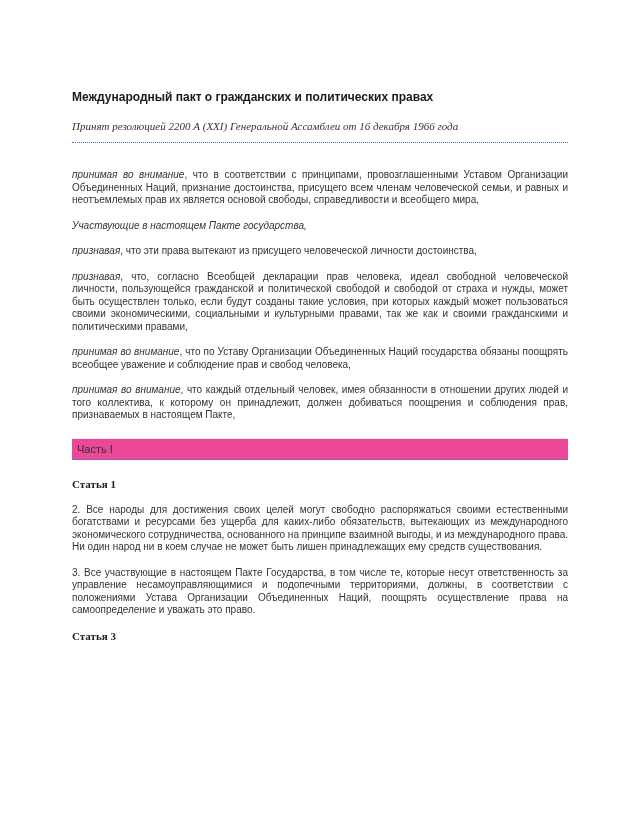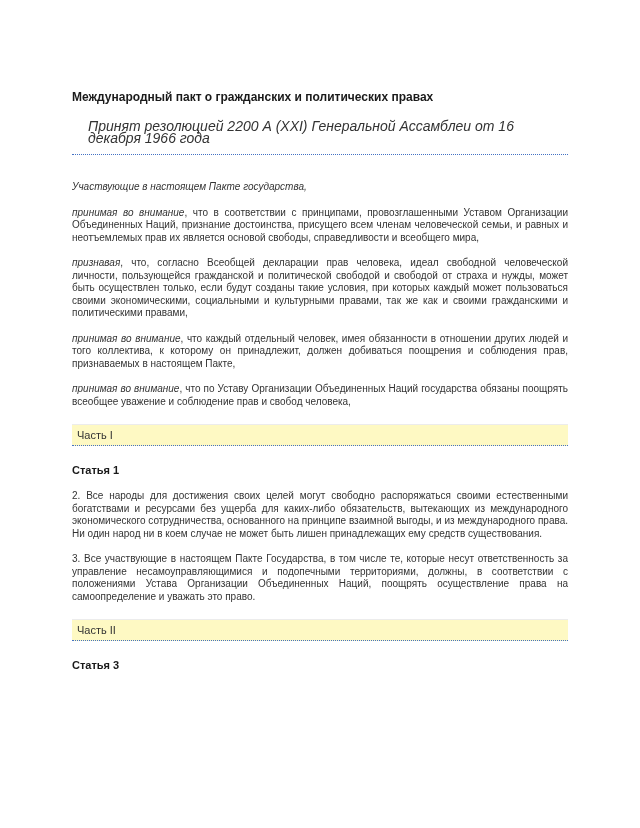--- a/index.html
+++ b/index.html
@@ -22,89 +22,91 @@
     background: #ffffff;
   }
   .doc-title {
     font-size: 12px;
     font-weight: bold;
     color: #1a1a1a;
     margin: 0 0 16px 0;
     line-height: 14px;
   }
   .doc-subtitle {
-    font-size: 14px;
+    font-size: 11px;
     font-style: italic;
     color: #333333;
-    margin: 0 0 10px 16px;
+    margin: 0 0 10px 0;
     line-height: 12px;
+    font-family: Liberation Serif, serif;
   }
   .sep {
     height: 0;
     border: none;
     border-bottom: 1px dotted #4472c4;
     margin: 0 0 26px 0;
   }
   p.body {
     font-size: 10px;
     line-height: 12.5px;
     text-align: justify;
     margin: 0 0 13px 0;
     color: #333333;
   }
   .lead {
     font-style: italic;
   }
   .part-band {
-    background: #fef9c3;
+    background: #ec4899;
     border-top: 1px solid #ececec;
     border-bottom: 1px dotted #4472c4;
     font-size: 11px;
     line-height: 13px;
     color: #333333;
     padding: 4px 5px 3px 5px;
     margin: 16px 0 18px 0;
   }
   .article-heading {
     font-size: 11px;
     font-weight: bold;
     color: #1a1a1a;
     margin: 0 0 13px 0;
     line-height: 13px;
+    font-family: Liberation Serif, serif;
   }
 </style>
 </head>
 <body>
 
 <div class="page">
 
   <h1 class="doc-title">Международный пакт о гражданских и политических правах</h1>
 
   <p class="doc-subtitle">Принят резолюцией 2200 А (XXI) Генеральной Ассамблеи от 16 декабря 1966 года</p>
 
   <div class="sep"></div>
 
+  <p class="body"><span class="lead">принимая во внимание</span><span>, что в соответствии с принципами, провозглашенными Уставом Организации Объединенных Наций, признание достоинства, присущего всем членам человеческой семьи, и равных и неотъемлемых прав их является основой свободы, справедливости и всеобщего мира,</span></p>
+
   <p class="body"><span class="lead">Участвующие в настоящем Пакте государства,</span><span></span></p>
 
-  <p class="body"><span class="lead">принимая во внимание</span><span>, что в соответствии с принципами, провозглашенными Уставом Организации Объединенных Наций, признание достоинства, присущего всем членам человеческой семьи, и равных и неотъемлемых прав их является основой свободы, справедливости и всеобщего мира,</span></p>
-
+  <p class="body"><span class="lead">признавая</span><span>, что эти права вытекают из присущего человеческой личности достоинства,</span></p>
 
   <p class="body"><span class="lead">признавая</span><span>, что, согласно Всеобщей декларации прав человека, идеал свободной человеческой личности, пользующейся гражданской и политической свободой и свободой от страха и нужды, может быть осуществлен только, если будут созданы такие условия, при которых каждый может пользоваться своими экономическими, социальными и культурными правами, так же как и своими гражданскими и политическими правами,</span></p>
 
+  <p class="body"><span class="lead">принимая во внимание</span><span>, что по Уставу Организации Объединенных Наций государства обязаны поощрять всеобщее уважение и соблюдение прав и свобод человека,</span></p>
+
   <p class="body"><span class="lead">принимая во внимание</span><span>, что каждый отдельный человек, имея обязанности в отношении других людей и того коллектива, к которому он принадлежит, должен добиваться поощрения и соблюдения прав, признаваемых в настоящем Пакте,</span></p>
-
-  <p class="body"><span class="lead">принимая во внимание</span><span>, что по Уставу Организации Объединенных Наций государства обязаны поощрять всеобщее уважение и соблюдение прав и свобод человека,</span></p>
 
 
   <div class="part-band">Часть I</div>
 
   <h2 class="article-heading">Статья 1</h2>
 
 
   <p class="body">2. Все народы для достижения своих целей могут свободно распоряжаться своими естественными богатствами и ресурсами без ущерба для каких-либо обязательств, вытекающих из международного экономического сотрудничества, основанного на принципе взаимной выгоды, и из международного права. Ни один народ ни в коем случае не может быть лишен принадлежащих ему средств существования.</p>
 
   <p class="body">3. Все участвующие в настоящем Пакте Государства, в том числе те, которые несут ответственность за управление несамоуправляющимися и подопечными территориями, должны, в соответствии с положениями Устава Организации Объединенных Наций, поощрять осуществление права на самоопределение и уважать это право.</p>
 
-  <div class="part-band">Часть II</div>
 
   <h2 class="article-heading">Статья 3</h2>
 
 </div>
 
 </body></html>

